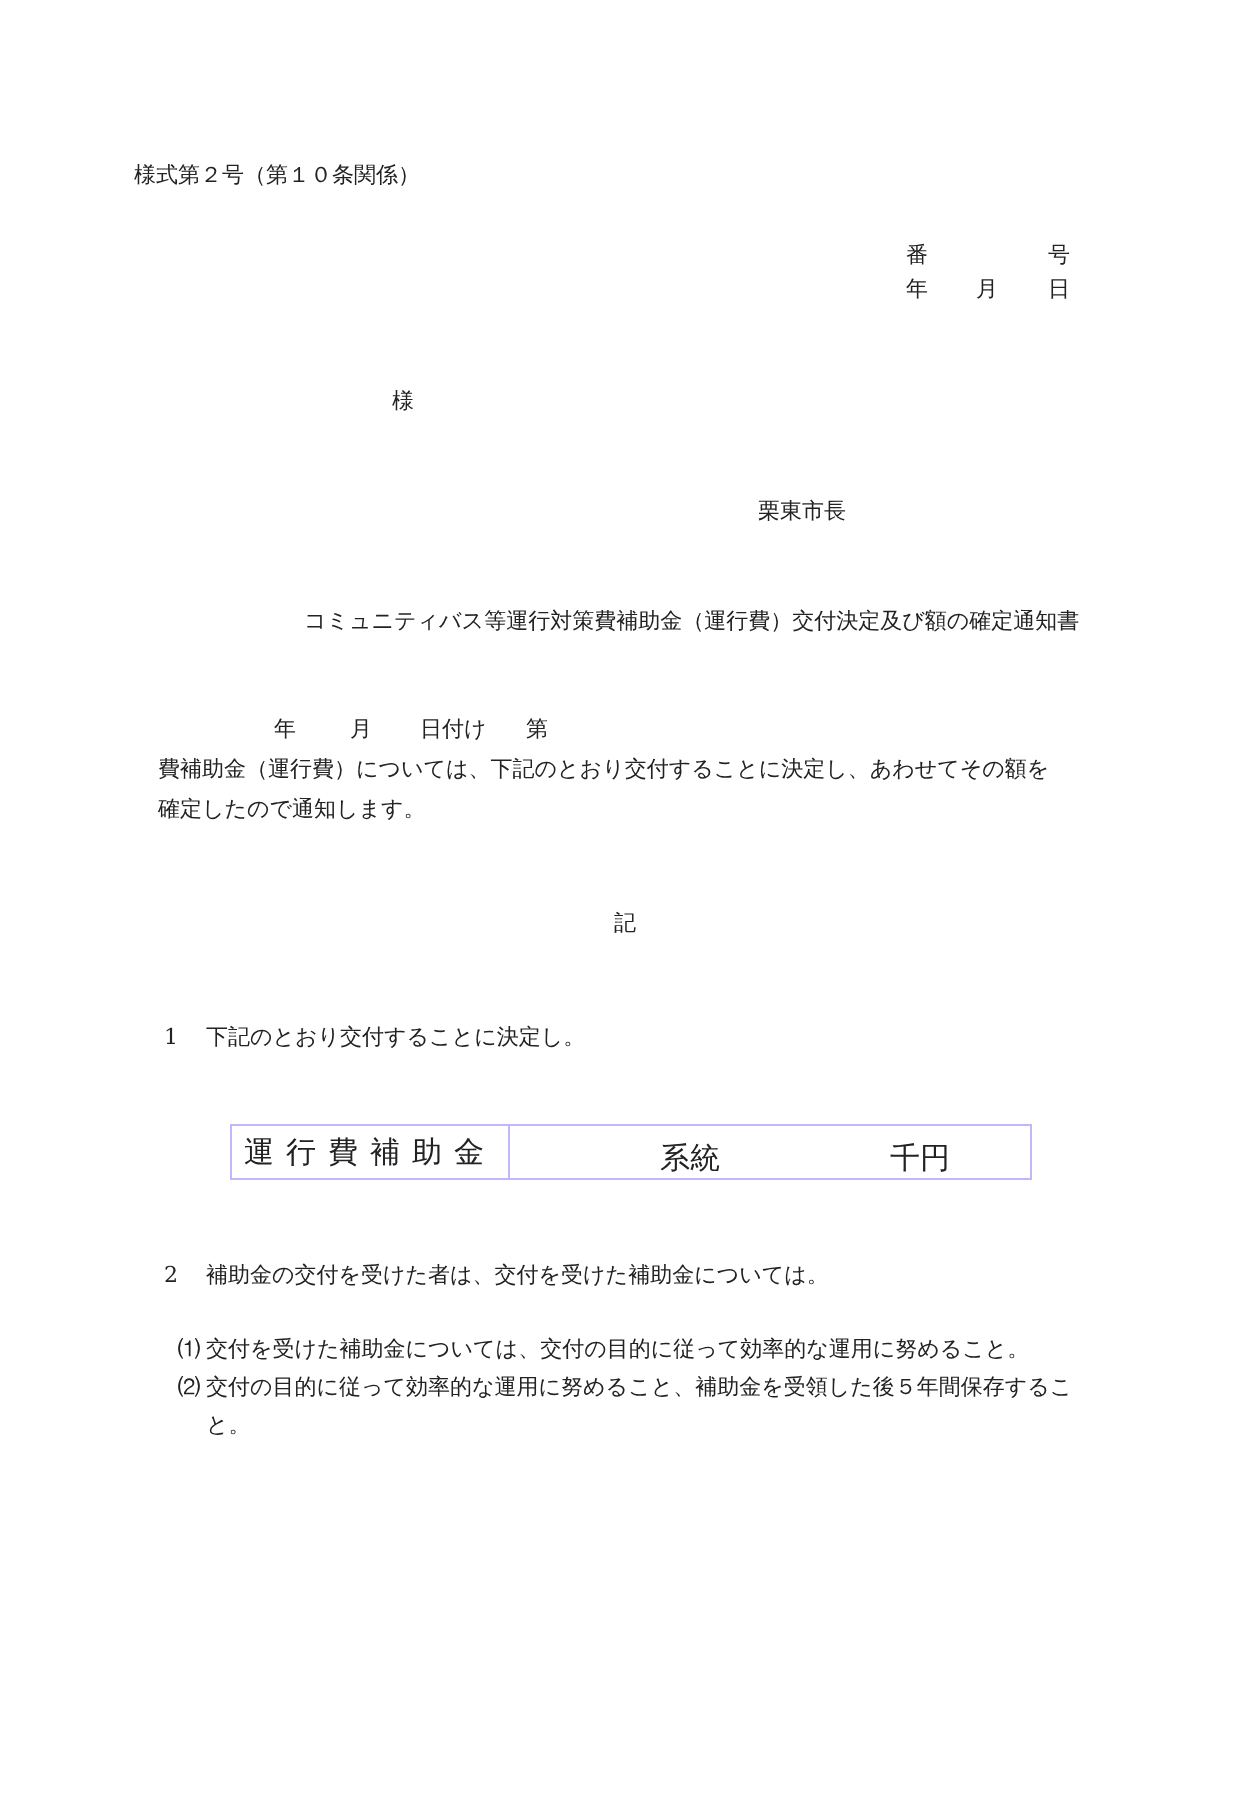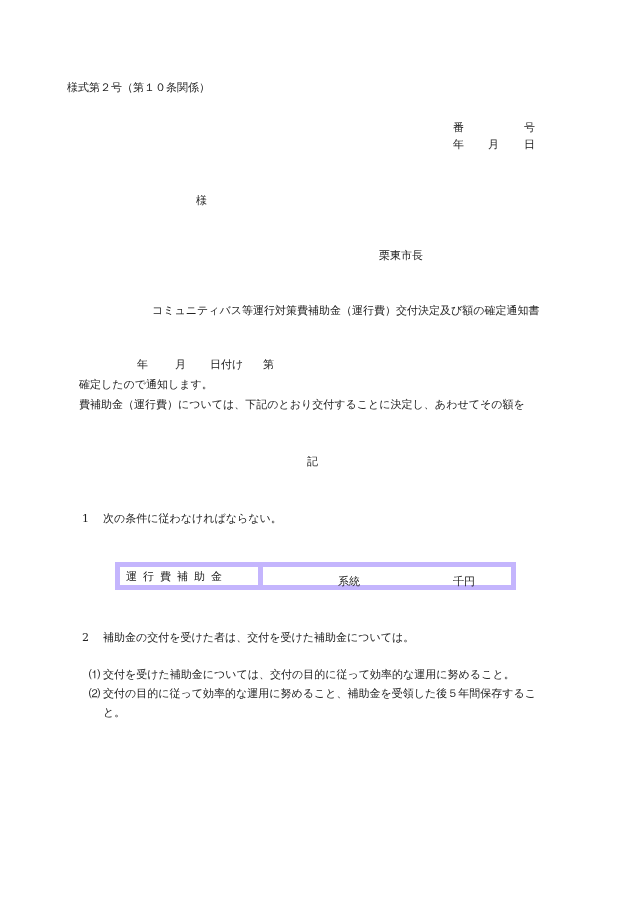--- a/index.html
+++ b/index.html
@@ -4,21 +4,21 @@
 <style>
   html, body { margin: 0; padding: 0; }
   body {
     width: 630px; height: 903px; background: #ffffff; position: relative; overflow: hidden;
     font-family: "DejaVu Serif", "Liberation Serif", serif;
     color: #222; font-size: 11px;
   }
   .abs { position: absolute; white-space: nowrap; line-height: 14px; }
   .para { position: absolute; left: 79px; width: 470px; line-height: 20px; white-space: normal; }
   table.amt { position: absolute; left: 115px; top: 562px; width: 401px; height: 28px; border-collapse: collapse; }
-  table.amt td { border: 5px solid #c4b5fd; padding: 0; font-size: 11px; }
+  table.amt td { border: 1px solid #c4b5fd; padding: 0; font-size: 15px; }
   td.lbl { width: 132px; letter-spacing: 6px; padding-left: 6px !important; }
   td.val { position: relative; margin-left: 40px; }
   .val-a { position: absolute; left: 75px; top: 7px; }
   .val-b { position: absolute; left: 190px; top: 7px; }
   .item { position: absolute; left: 89px; width: 460px; line-height: 19px; }
   .item .num { position: absolute; left: 0; }
   .item .txt { display: block; padding-left: 14px; }
 </style>
 </head>
 <body>
@@ -43,28 +43,28 @@
 
   <div class="abs" style="left:108px; top:304px;margin-left:44px;">コミュニティバス等運行対策費補助金（運行費）交付決定及び額の確定通知書</div>
 
   <div class="para" style="top:355px;">
     <div style="position:relative; height:20px;">
       <span style="position:absolute; left:58px;">年</span>
       <span style="position:absolute; left:96px;">月</span>
       <span style="position:absolute; left:131px;">日付け</span>
       <span style="position:absolute; left:184px;">第</span>
     </div>
+    <div>費補助金（運行費）については、下記のとおり交付することに決定し、あわせてその額を</div>
     <div>確定したので通知します。</div>
-    <div>費補助金（運行費）については、下記のとおり交付することに決定し、あわせてその額を</div>
   </div>
 
   <div class="abs" style="left:307px; top:455px;">記</div>
 
   <div class="abs" style="left:82px; top:512px;">1</div>
-  <div class="abs" style="left:103px; top:512px;">次の条件に従わなければならない。</div>
+  <div class="abs" style="left:103px; top:512px;">下記のとおり交付することに決定し。</div>
 
   <table class="amt">
     <tbody>
         <tr>
       <td class="lbl">運行費補助金</td>
       <td class="val">
         <span class="val-a">系統</span>
         <span class="val-b">千円</span>
       </td>
     </tr>

